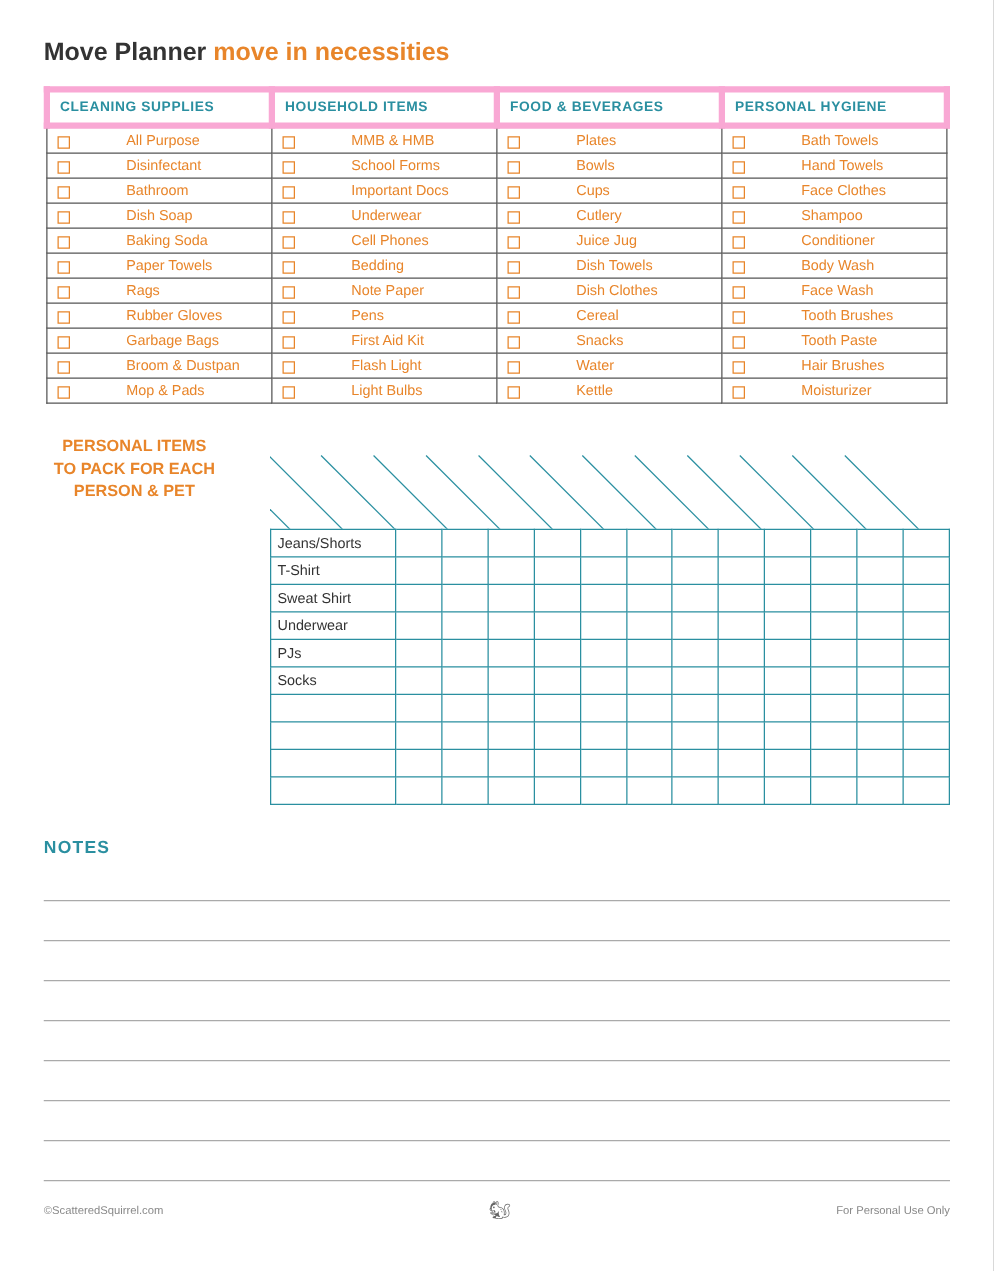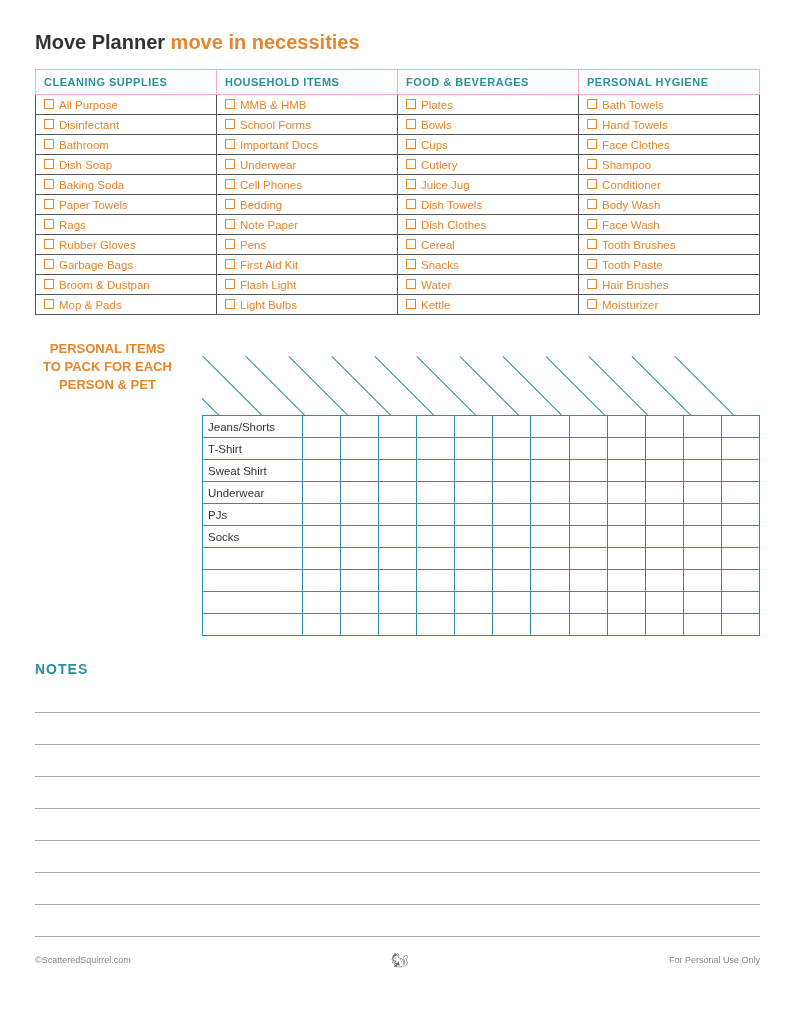--- a/index.html
+++ b/index.html
@@ -32,56 +32,57 @@
       font-weight: bold;
     }
     
     .checklist-table {
       width: 100%;
       border-collapse: collapse;
       border: 1.5px solid #555;
       margin-bottom: 20px;
     }
     .checklist-table th {
-      border: 1px solid #f9a8d4;
+      border: 5px solid #f9a8d4;
       padding: 6px 8px;
       font-size: 11px;
       font-weight: bold;
       letter-spacing: 0.5px;
       color: #2a8fa0;
       text-align: left;
       vertical-align: top;
     }
     .checklist-table td {
       border: 1px solid #555;
       padding: 2px 8px;
       vertical-align: top;
     }
     .col-items {
       width: 25%;
     }
     .checklist-item {
       display: flex;
-      align-items: flex-start;
+      align-items: flex-end;
       padding: 1.5px 0;
       font-size: 11.5px;
       color: #e8852a;
+      gap: 40px;
     }
     .checklist-item .checkbox {
       width: 10px;
       height: 10px;
       border: 1.5px solid #e8852a;
       display: inline-block;
       margin-right: 5px;
       flex-shrink: 0;
     }
     
     .personal-section {
       display: flex;
-      gap: 6px;
+      gap: 20px;
       margin-bottom: 25px;
     }
     .personal-label {
       width: 145px;
       flex-shrink: 0;
       text-align: center;
       color: #e8852a;
       font-weight: bold;
       font-size: 13px;
       line-height: 1.4;

